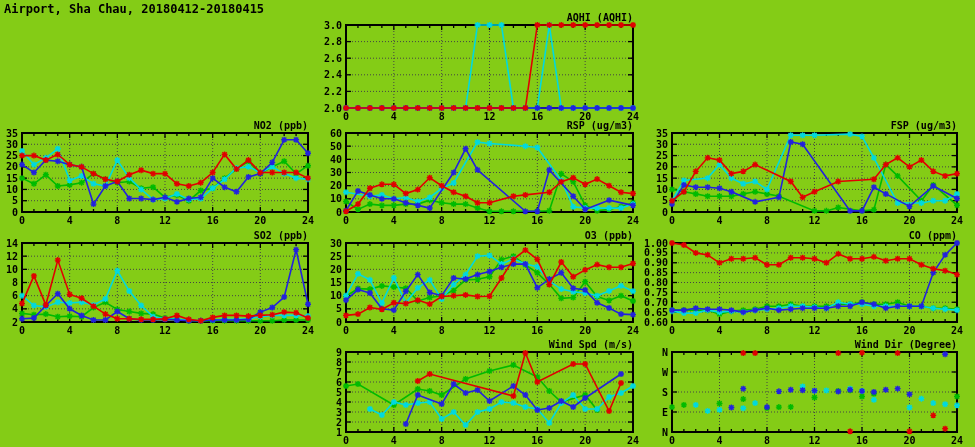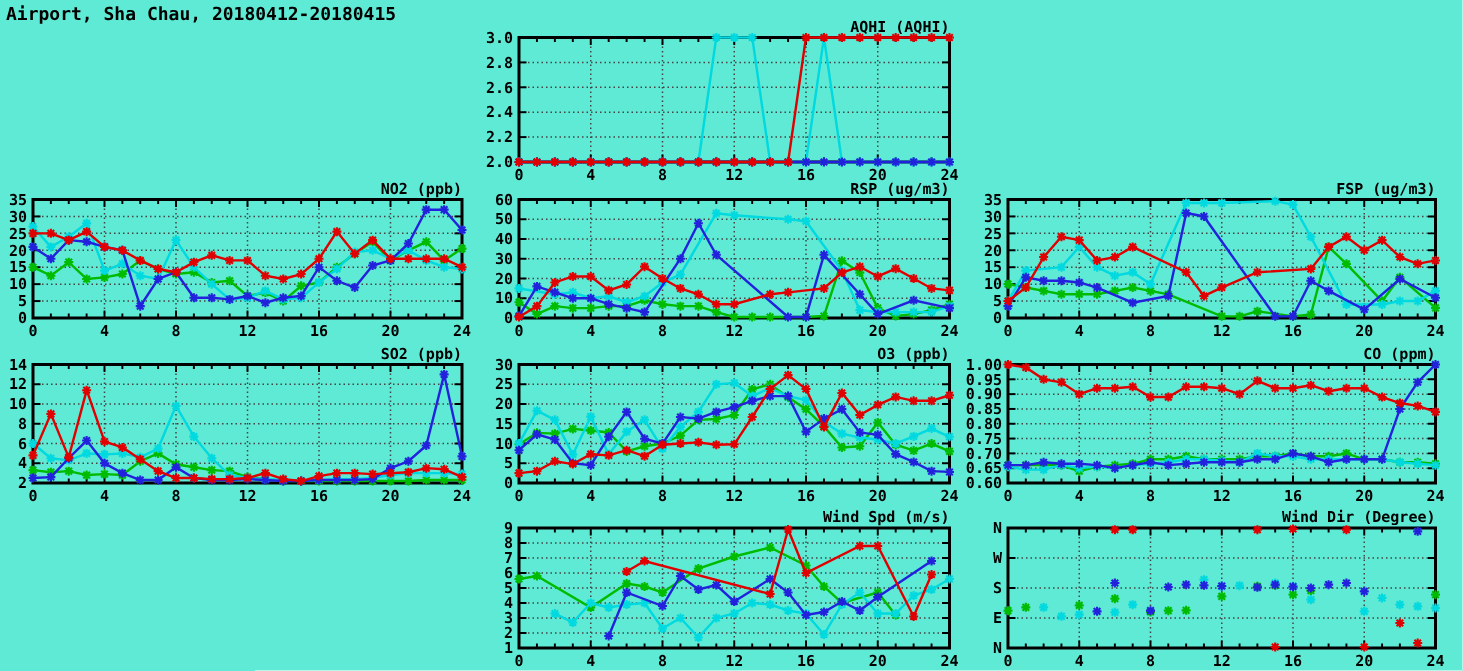--- a/index.html
+++ b/index.html
@@ -1,16 +1,16 @@
 <!DOCTYPE html>
 <html><head>
 <meta charset="utf-8">
 <style>
   html,body{margin:0;padding:0;background:#fff;}
-  .screen{position:relative;width:975px;height:447px;background:#5eead4;overflow:hidden;
+  .screen{position:relative;width:975px;height:447px;background:#84cc16;overflow:hidden;
           font-family:"DejaVu Sans Mono",monospace;text-decoration:underline;}
   .main-title{position:absolute;left:4px;top:2px;font:bold 12px "DejaVu Sans Mono",monospace;
               color:#000;letter-spacing:0px;white-space:pre;}
   svg{position:absolute;left:0;top:0;}
   .grid{stroke:#444;stroke-width:1;stroke-dasharray:1,2;}
   .tick{stroke:#000;stroke-width:1.3;}
   .frame{fill:none;stroke:#000;stroke-width:2;}
   .lbl{font:bold 10px "DejaVu Sans Mono",monospace;fill:#000;}
   .ttl{font:bold 10px "DejaVu Sans Mono",monospace;fill:#000;}
 </style>

